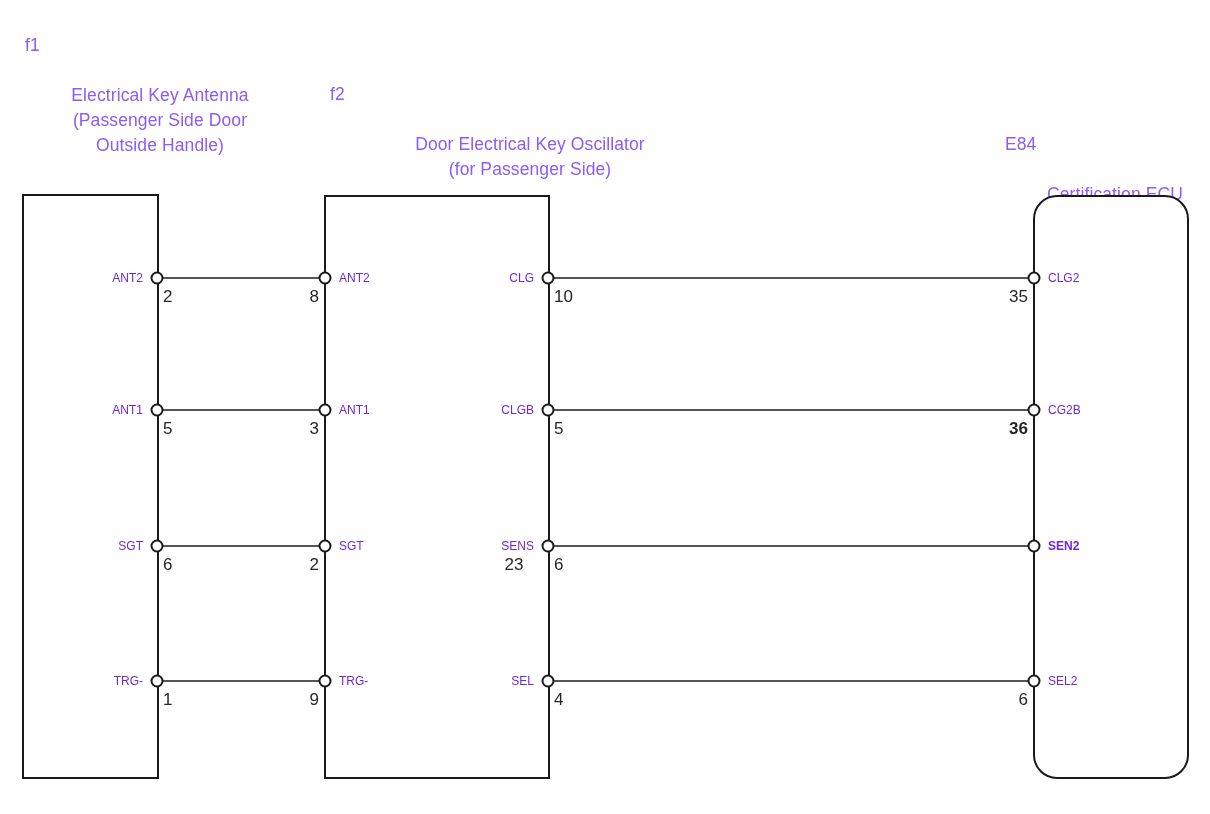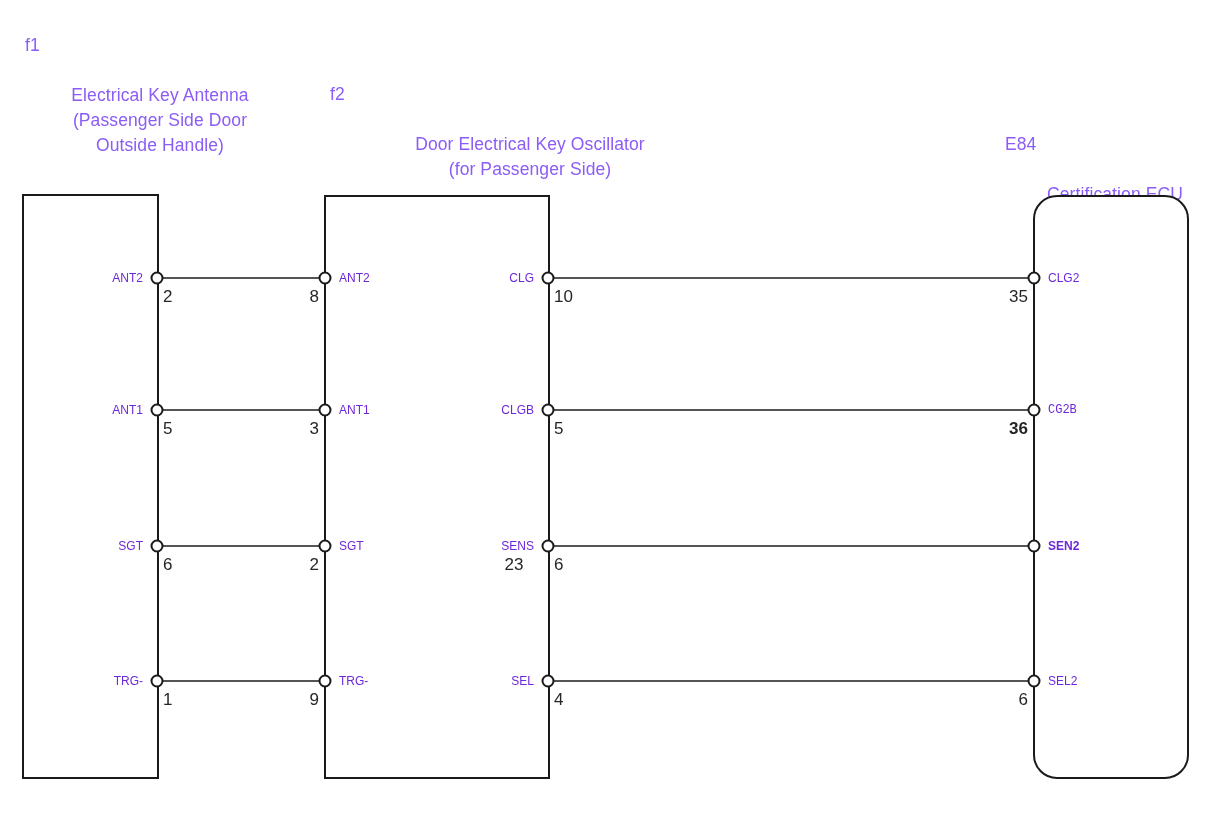--- a/index.html
+++ b/index.html
@@ -156,21 +156,21 @@
       <div class="term-label left-of" style="top: 672px; left: 0px; width: 143px;">TRG-</div>
       <div class="pin-num align-left" style="top: 691px; left: 163px;">1</div>
       <div class="term-label right-of" style="top: 672px; left: 339px;">TRG-</div>
       <div class="pin-num align-right" style="top: 691px; left: 0px; width: 319px;">9</div>
       <div class="term-label left-of" style="top: 269px; left: 0px; width: 534px;">CLG</div>
       <div class="pin-num align-left" style="top: 288px; left: 554px;">10</div>
       <div class="term-label right-of" style="top: 269px; left: 1048px;">CLG2</div>
       <div class="pin-num align-right" style="top: 288px; left: 0px; width: 1028px;">35</div>
       <div class="term-label left-of" style="top: 401px; left: 0px; width: 534px;">CLGB</div>
       <div class="pin-num align-left" style="top: 420px; left: 554px;">5</div>
-      <div class="term-label right-of" style="top: 401px; left: 1048px; font-family: Liberation Mono, monospace;">CG2B</div>
+      <div class="term-label right-of" style="top: 401px; left: 1048px;">CG2B</div>
       <div class="pin-num align-right" style="top: 420px; left: 0px; width: 1028px; font-weight: bold;">36</div>
       <div class="term-label left-of" style="top: 537px; left: 0px; width: 534px;">SENS</div>
       <div class="pin-num align-left" style="top: 556px; left: 554px;">6</div>
       <div class="term-label right-of" style="top: 537px; left: 1048px; font-weight: bold;">SEN2</div>
       <div class="pin-num align-right" style="top: 556px; left: 0px; width: 1028px; text-align: center;">23</div>
       <div class="term-label left-of" style="top: 672px; left: 0px; width: 534px;">SEL</div>
       <div class="pin-num align-left" style="top: 691px; left: 554px;">4</div>
       <div class="term-label right-of" style="top: 672px; left: 1048px;">SEL2</div>
       <div class="pin-num align-right" style="top: 691px; left: 0px; width: 1028px;">6</div>
     </div>

